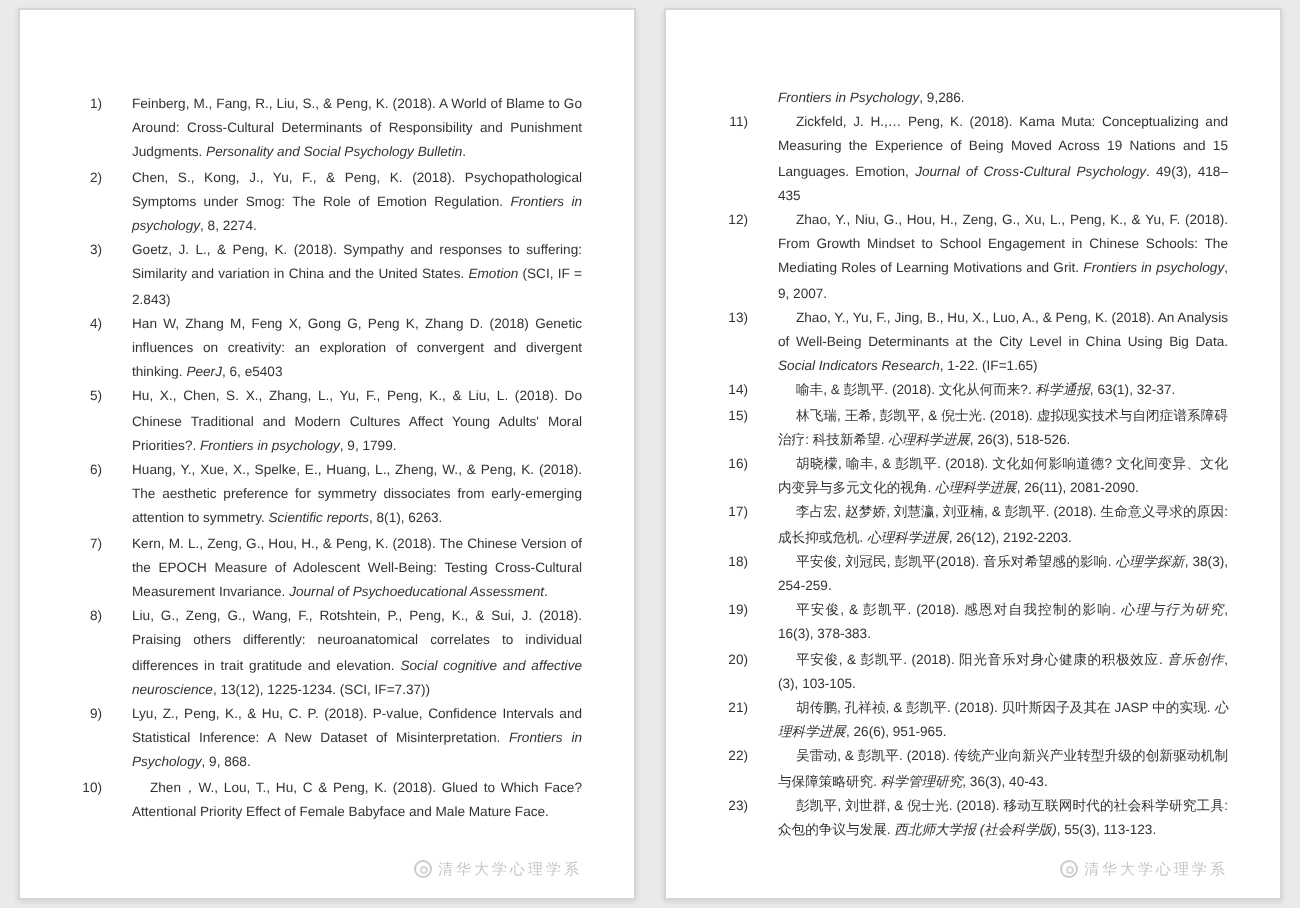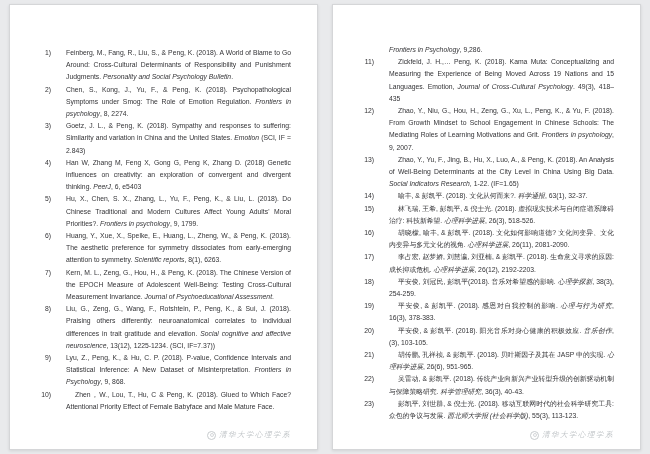--- a/index.html
+++ b/index.html
@@ -60,24 +60,22 @@
   .ref em { font-style: italic; }
 
   .footer-logo {
     position: absolute;
     right: 26px;
     bottom: 9px;
     color: #c3c7ca;
     font-size: 7.5px;
     letter-spacing: 1.5px;
     display: flex;
-    align-items: center;
     gap: 3px;
     white-space: nowrap;
-    font-style: italic;
   }
   .emblem {
     width: 9px;
     height: 9px;
     border: 1px solid #c8ccce;
     border-radius: 50%;
     position: relative;
     flex: 0 0 auto;
     box-sizing: border-box;
   }

